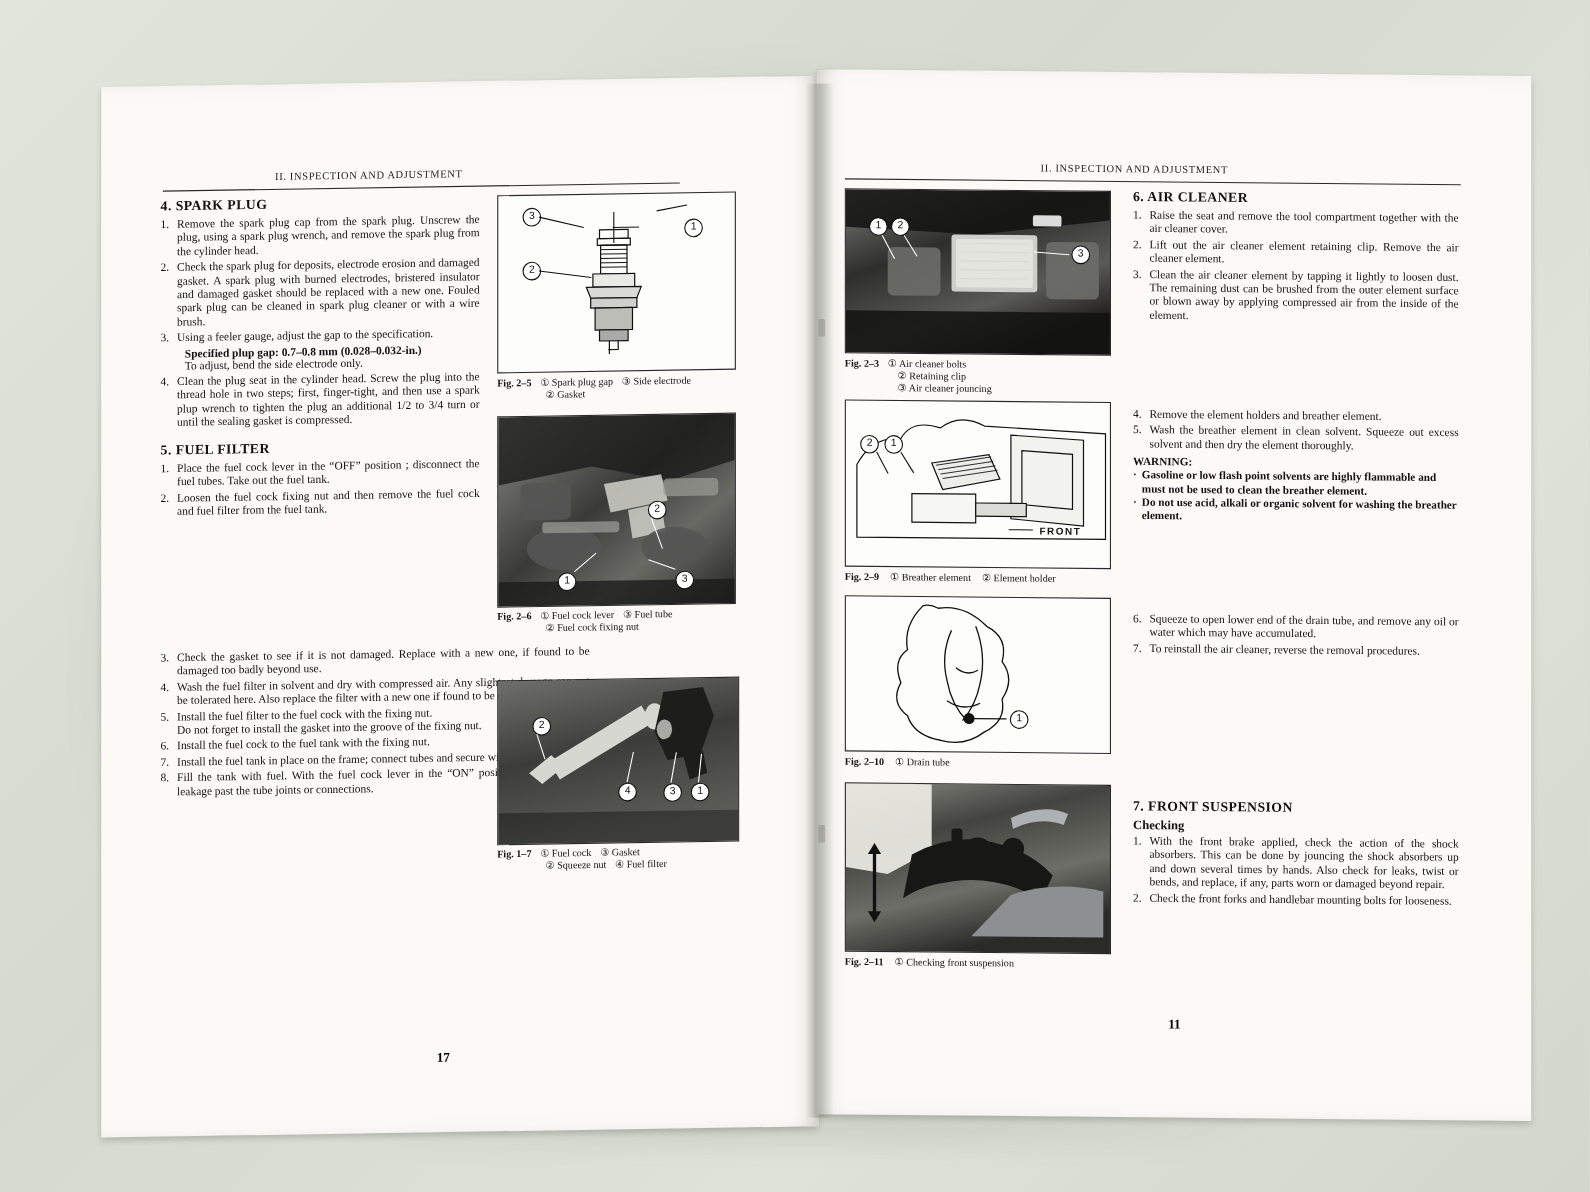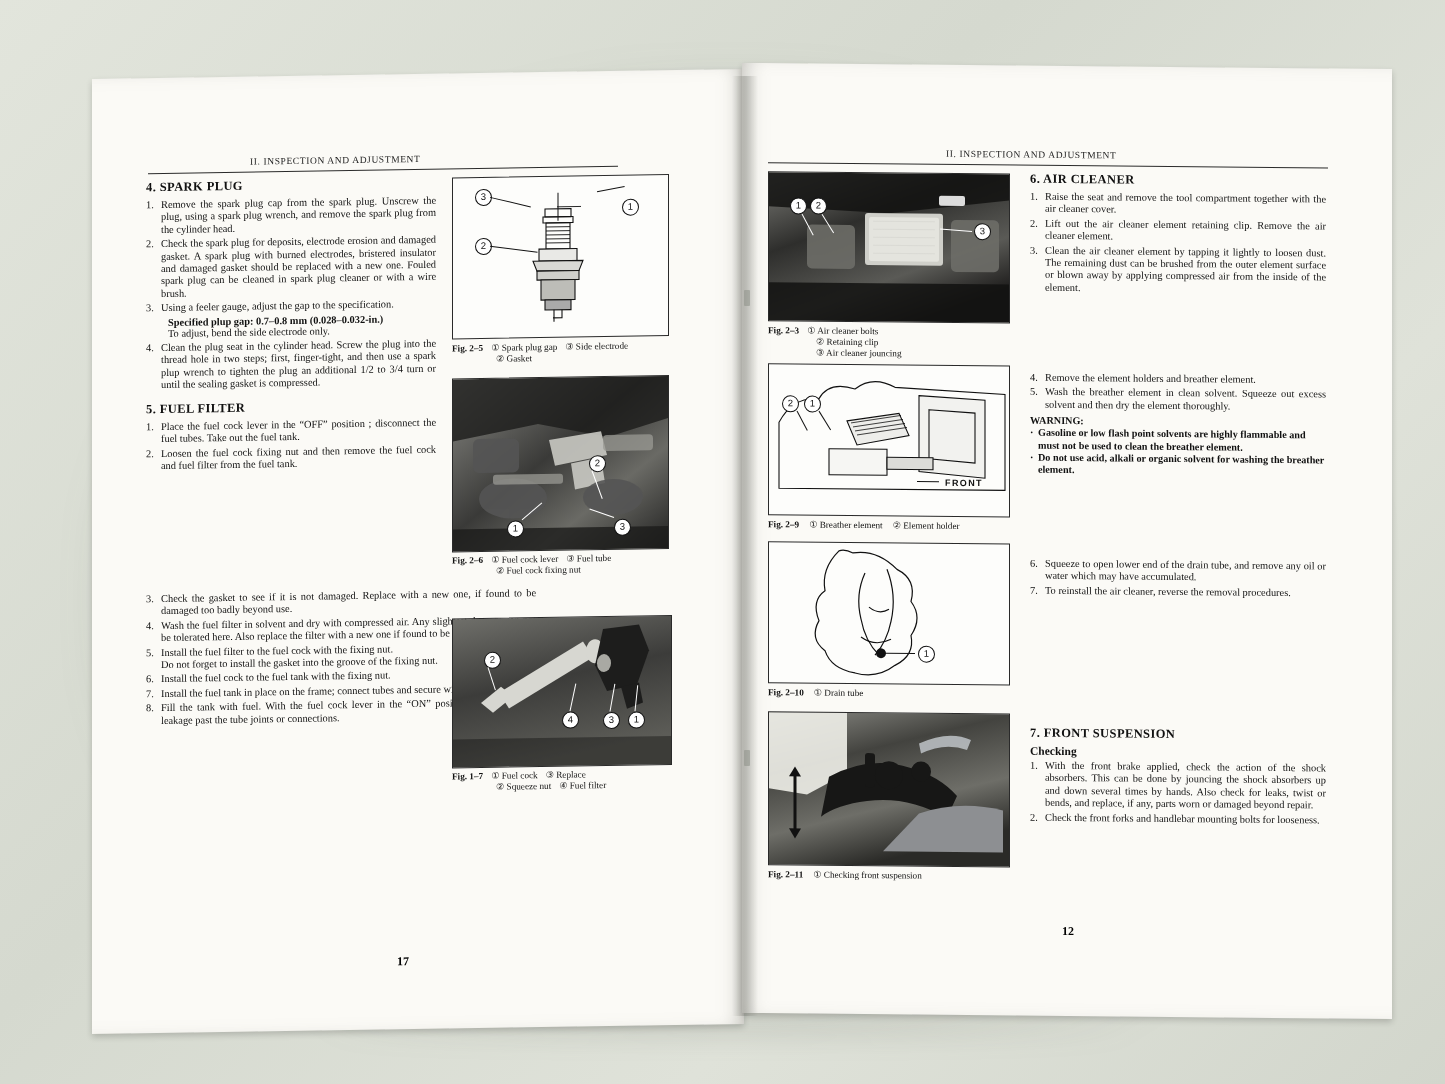--- a/index.html
+++ b/index.html
@@ -256,21 +256,21 @@
           <div class="callout" style="left:470px;top:640px;">4</div>
           <div class="lead w" style="left:478px;top:639px;width:28px;transform:rotate(-78deg);"></div>
           <div class="callout" style="left:511px;top:641px;">3</div>
           <div class="lead w" style="left:518px;top:640px;width:28px;transform:rotate(-80deg);"></div>
           <div class="callout" style="left:536px;top:641px;">1</div>
           <div class="lead w" style="left:543px;top:640px;width:26px;transform:rotate(-84deg);"></div>
           <div class="figcap" style="left:360px;top:698px;width:225px;">
             <div style="display:flex;gap:8px;">
               <span class="fno">Fig. 1–7</span>
               <span>① Fuel cock</span>
-              <span>③ Replace</span>
+              <span>③ Gasket</span>
             </div>
             <div style="display:flex;gap:8px;padding-left:44px;">
               <span>② Squeeze nut</span>
               <span>④ Fuel filter</span>
             </div>
           </div>
         </div>
 
         <div class="pageno" style="left:305px;top:880px;">17</div>
       </div>
@@ -458,21 +458,21 @@
 
         <div class="col" style="left:288px;top:660px;width:296px;">
           <h3 class="sec">7.  FRONT SUSPENSION</h3>
           <div class="sub">Checking</div>
           <ol class="steps">
             <li><span class="num">1.</span><span>With the front brake applied, check the action of the shock absorbers.  This can be done by jouncing the shock absorbers up and down several times by hands.  Also check for leaks, twist or bends, and replace, if any, parts worn or damaged beyond repair.</span></li>
             <li><span class="num">2.</span><span>Check the front forks and handlebar mounting bolts for looseness.</span></li>
           </ol>
         </div>
 
-        <div class="pageno" style="left:320px;top:858px;">12</div>
+        <div class="pageno" style="left:320px;top:858px;">11</div>
       </div>
     </div>
 
     <div class="gutter"></div>
     <div class="staple" style="top:230px;"></div>
     <div class="staple" style="top:690px;"></div>
   </div>
 </div>
 
 </body></html>

